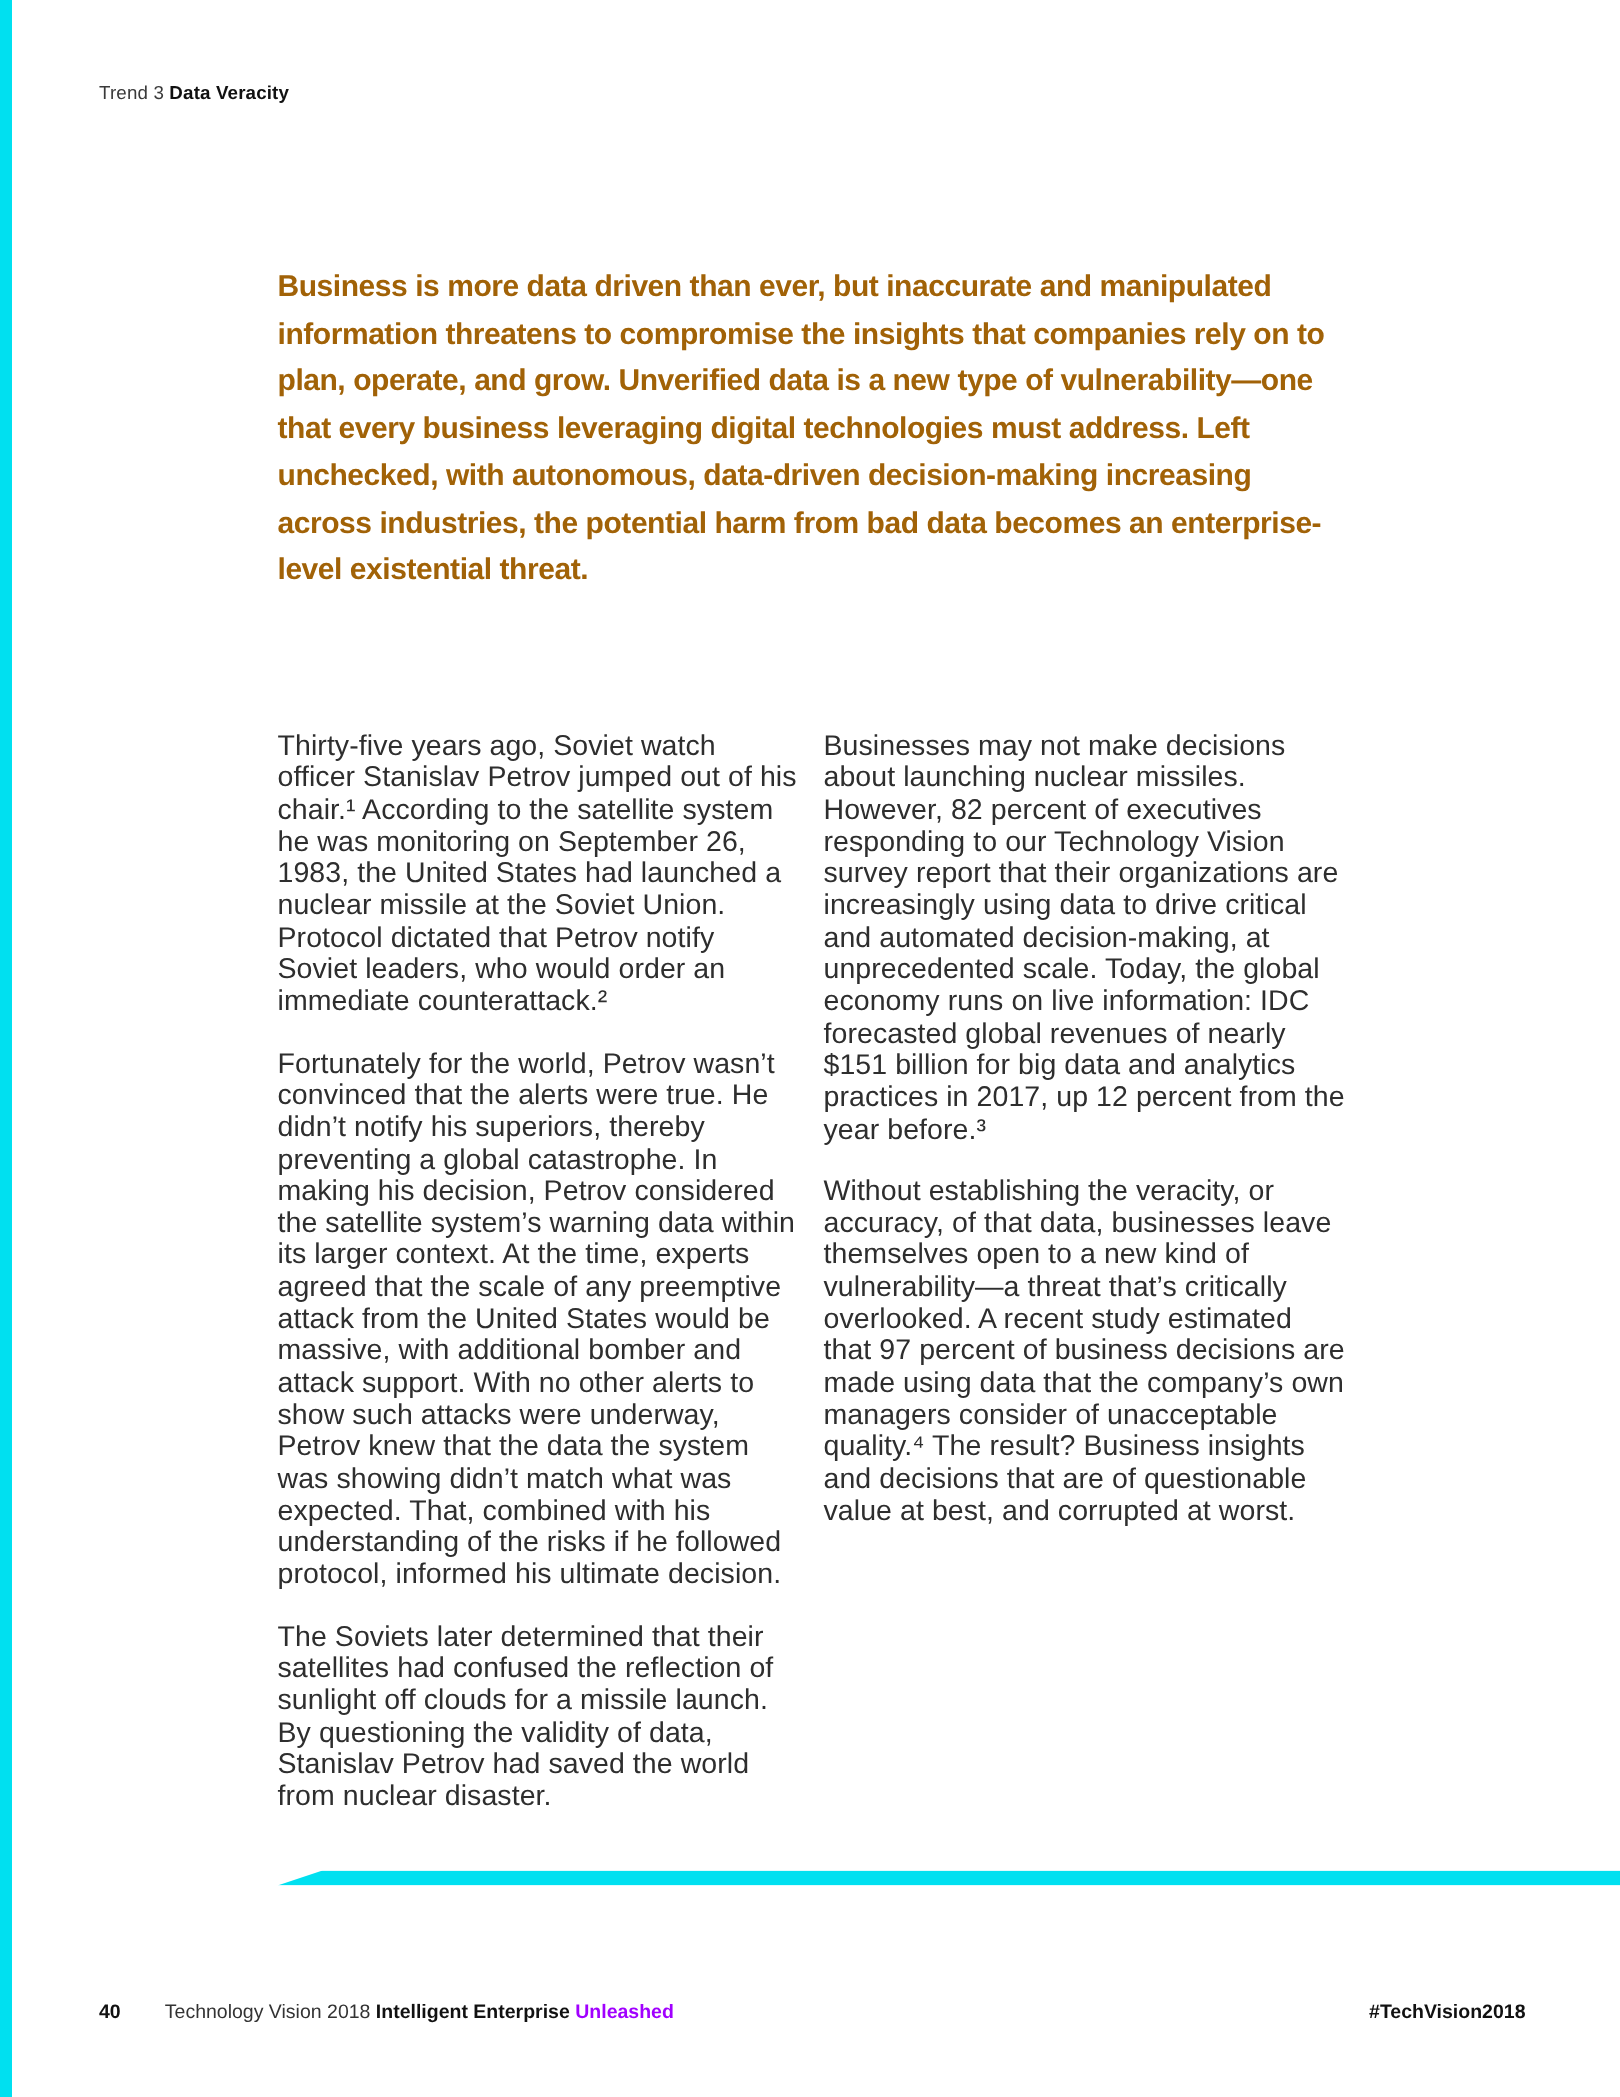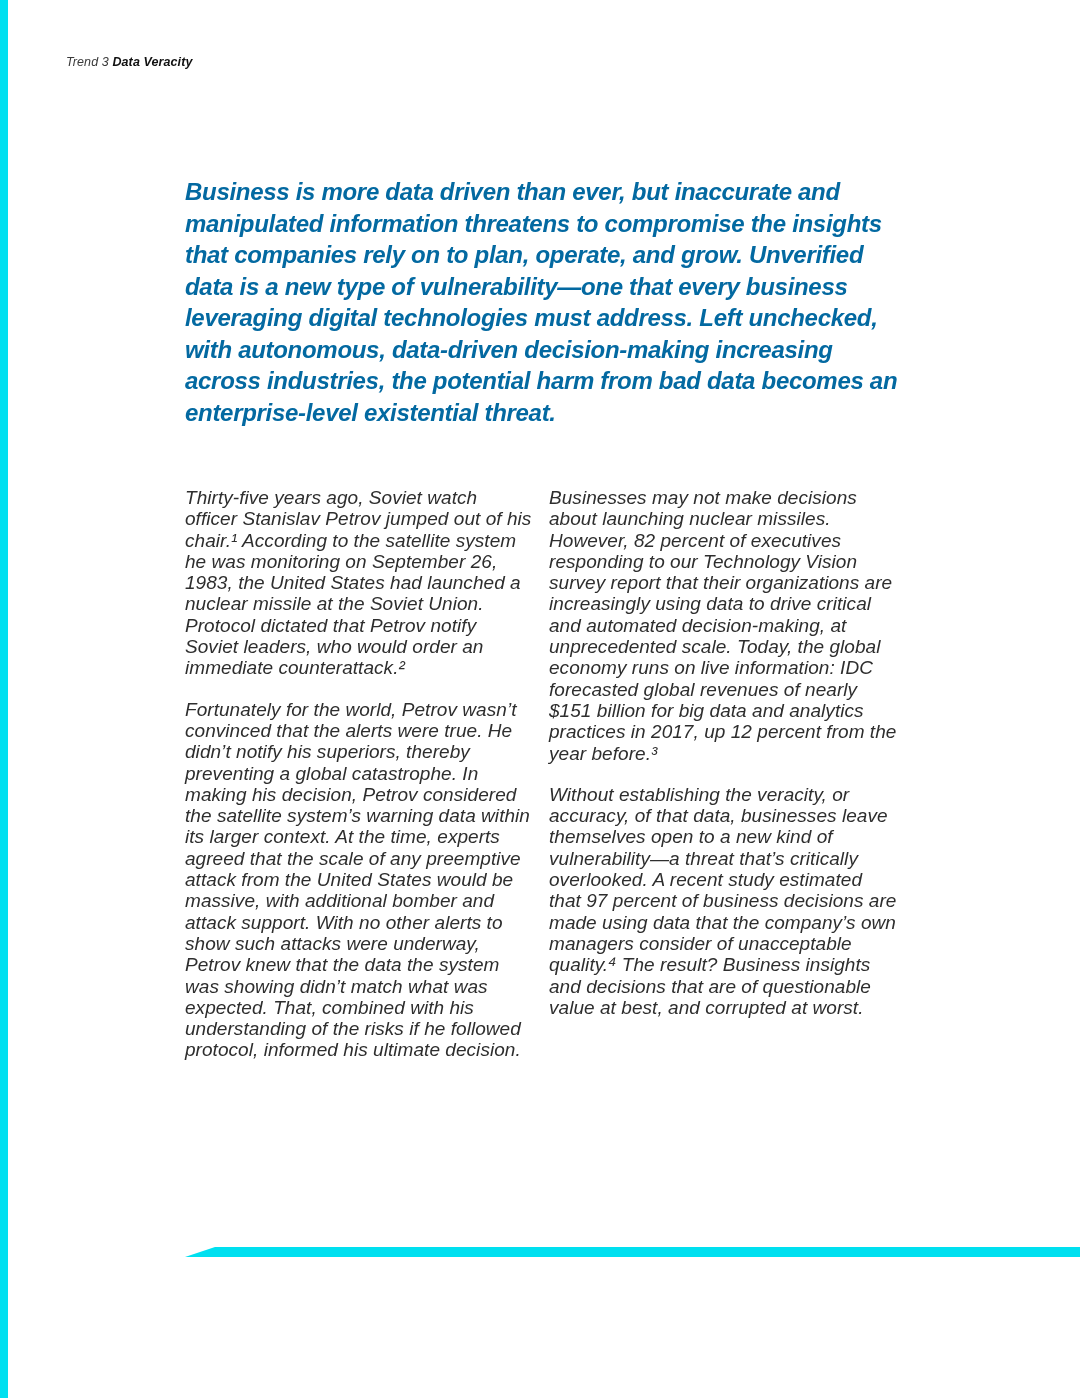--- a/index.html
+++ b/index.html
@@ -1,15 +1,15 @@
 <!DOCTYPE html>
 <html><head>
 <meta charset="utf-8">
 <style>
-  * { margin: 0; padding: 0; box-sizing: border-box; font-style: italic; }
+  * { margin: 0; padding: 0; box-sizing: border-box; }
   html, body { background: #e9e9e9; }
   .page {
     position: relative;
     width: 1080px;
     height: 1398px;
     margin: 0 auto;
     background: #ffffff;
     font-family: "Liberation Sans", sans-serif;
     color: #2e2e2e;
     overflow: hidden;
@@ -26,25 +26,25 @@
     font-size: 12.5px;
     letter-spacing: 0.1px;
     color: #3a3a3a;
     white-space: nowrap;
   }
   .eyebrow .bold { font-weight: 700; color: #111; }
   .headline {
     position: absolute;
     left: 185px; top: 176px;
     width: 716px;
-    font-size: 24px;
+    font-size: 20px;
     line-height: 31.5px;
     font-weight: 700;
     letter-spacing: -0.3px;
-    color: #0369a1;
+    color: #a16207;
   }
   .columns {
     position: absolute;
     left: 185px; top: 487px;
     width: 714px;
     display: flex;
     gap: 15px;
   }
   .col { width: 349px; }
   .col p {
@@ -89,23 +89,33 @@
     <span> </span>
     <span class="bold">Data Veracity</span>
   </div>
 
   <div class="headline">Business is more data driven than ever, but inaccurate and manipulated information threatens to compromise the insights that companies rely on to plan, operate, and grow. Unverified data is a new type of vulnerability—one that every business leveraging digital technologies must address. Left unchecked, with autonomous, data-driven decision-making increasing across industries, the potential harm from bad data becomes an enterprise-level existential threat.</div>
 
   <div class="columns">
     <div class="col">
       <p>Thirty-five years ago, Soviet watch officer Stanislav Petrov jumped out of his chair.¹ According to the satellite system he was monitoring on September 26, 1983, the United States had launched a nuclear missile at the Soviet Union. Protocol dictated that Petrov notify Soviet leaders, who would order an immediate counterattack.²</p>
       <p>Fortunately for the world, Petrov wasn’t convinced that the alerts were true. He didn’t notify his superiors, thereby preventing a global catastrophe. In making his decision, Petrov considered the satellite system’s warning data within its larger context. At the time, experts agreed that the scale of any preemptive attack from the United States would be massive, with additional bomber and attack support. With no other alerts to show such attacks were underway, Petrov knew that the data the system was showing didn’t match what was expected. That, combined with his understanding of the risks if he followed protocol, informed his ultimate decision.</p>
+      <p>The Soviets later determined that their satellites had confused the reflection of sunlight off clouds for a missile launch. By questioning the validity of data, Stanislav Petrov had saved the world from nuclear disaster.</p>
     </div>
     <div class="col">
       <p>Businesses may not make decisions about launching nuclear missiles. However, 82 percent of executives responding to our Technology Vision survey report that their organizations are increasingly using data to drive critical and automated decision-making, at unprecedented scale. Today, the global economy runs on live information: IDC forecasted global revenues of nearly $151 billion for big data and analytics practices in 2017, up 12 percent from the year before.³</p>
       <p>Without establishing the veracity, or accuracy, of that data, businesses leave themselves open to a new kind of vulnerability—a threat that’s critically overlooked. A recent study estimated that 97 percent of business decisions are made using data that the company’s own managers consider of unacceptable quality.⁴ The result? Business insights and decisions that are of questionable value at best, and corrupted at worst.</p>
     </div>
   </div>
 
   <div class="cyan-bar"></div>
 
+  <div class="footer">
+    <div class="left-group">
+      <span class="page-num">40</span>
+      <span class="brand">Technology Vision 2018 </span>
+      <span class="brand-bold">Intelligent Enterprise </span>
+      <span class="brand-accent">Unleashed</span>
+    </div>
+    <div class="hashtag">#TechVision2018</div>
+  </div>
 
 </div>
 
 </body></html>

